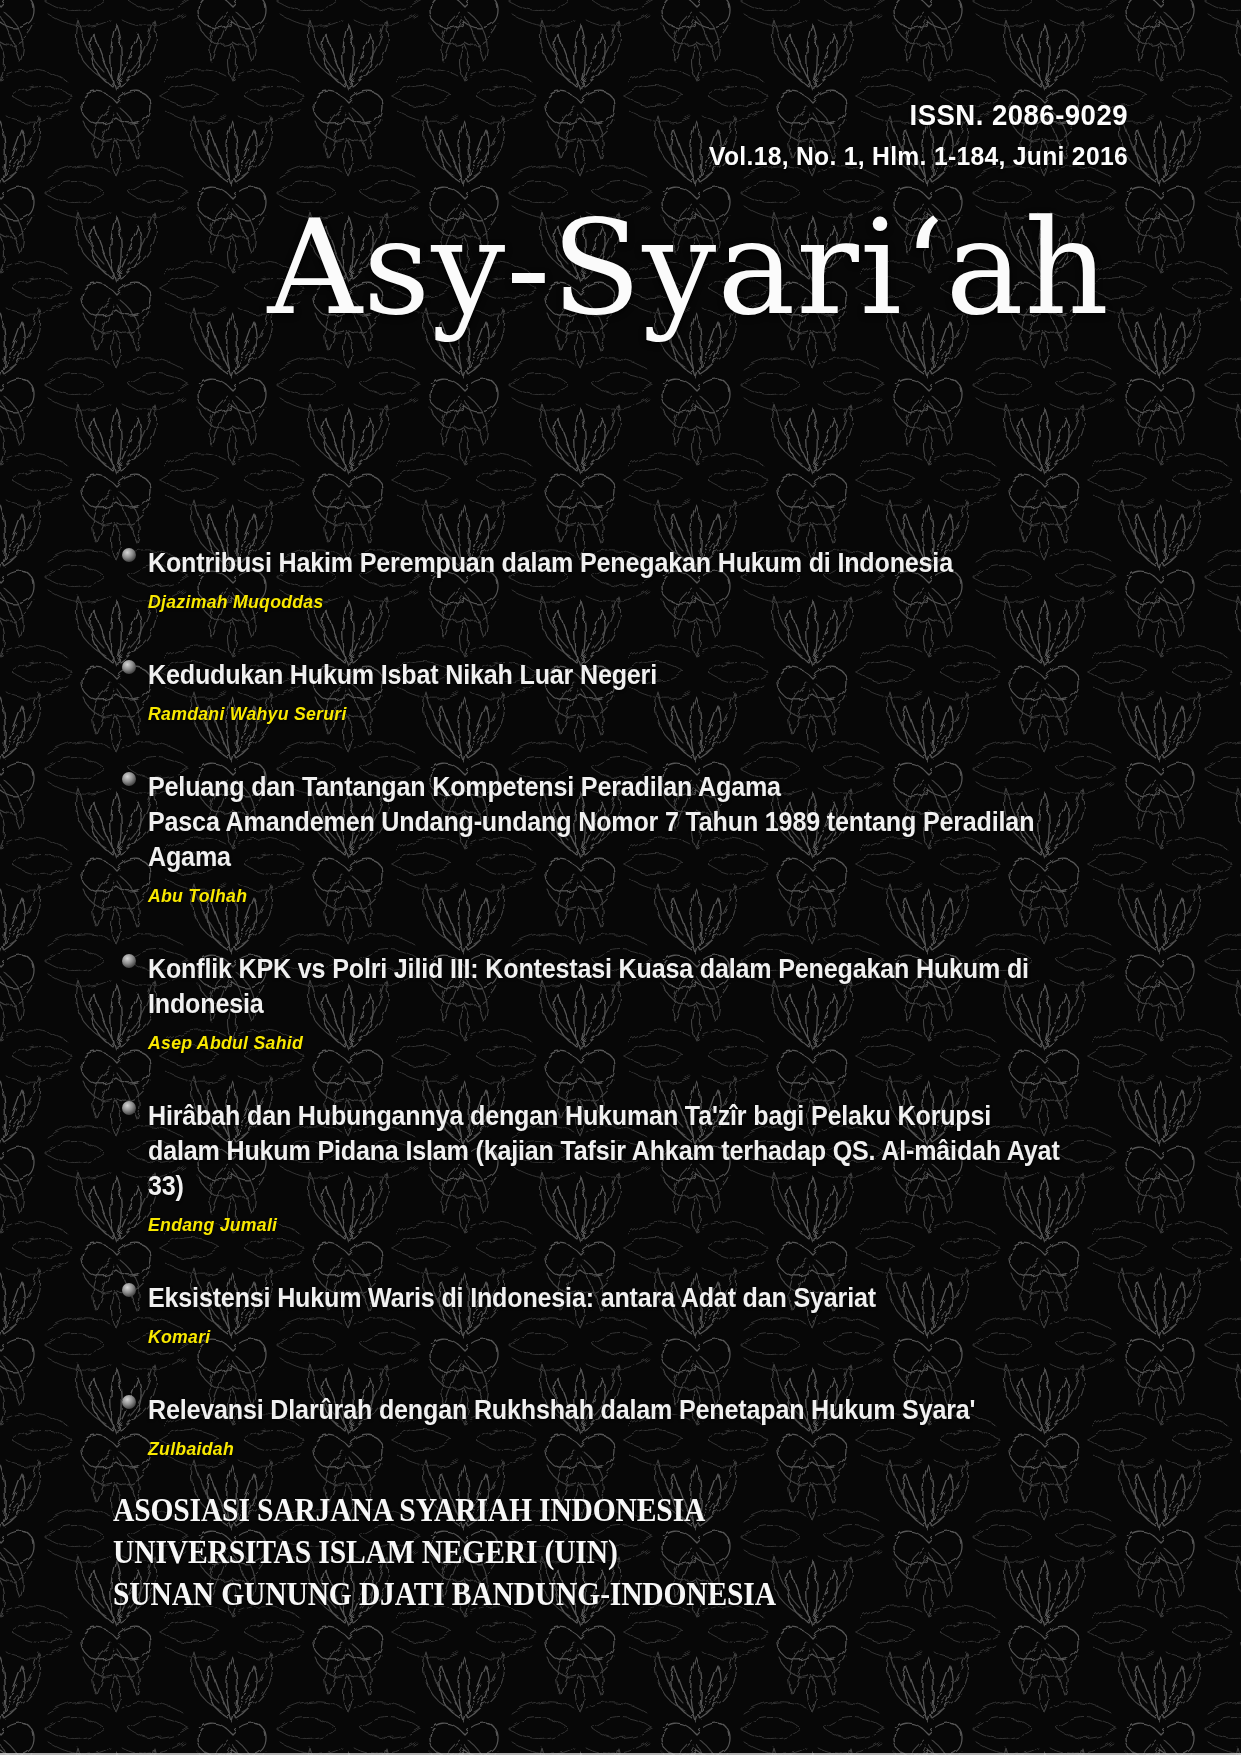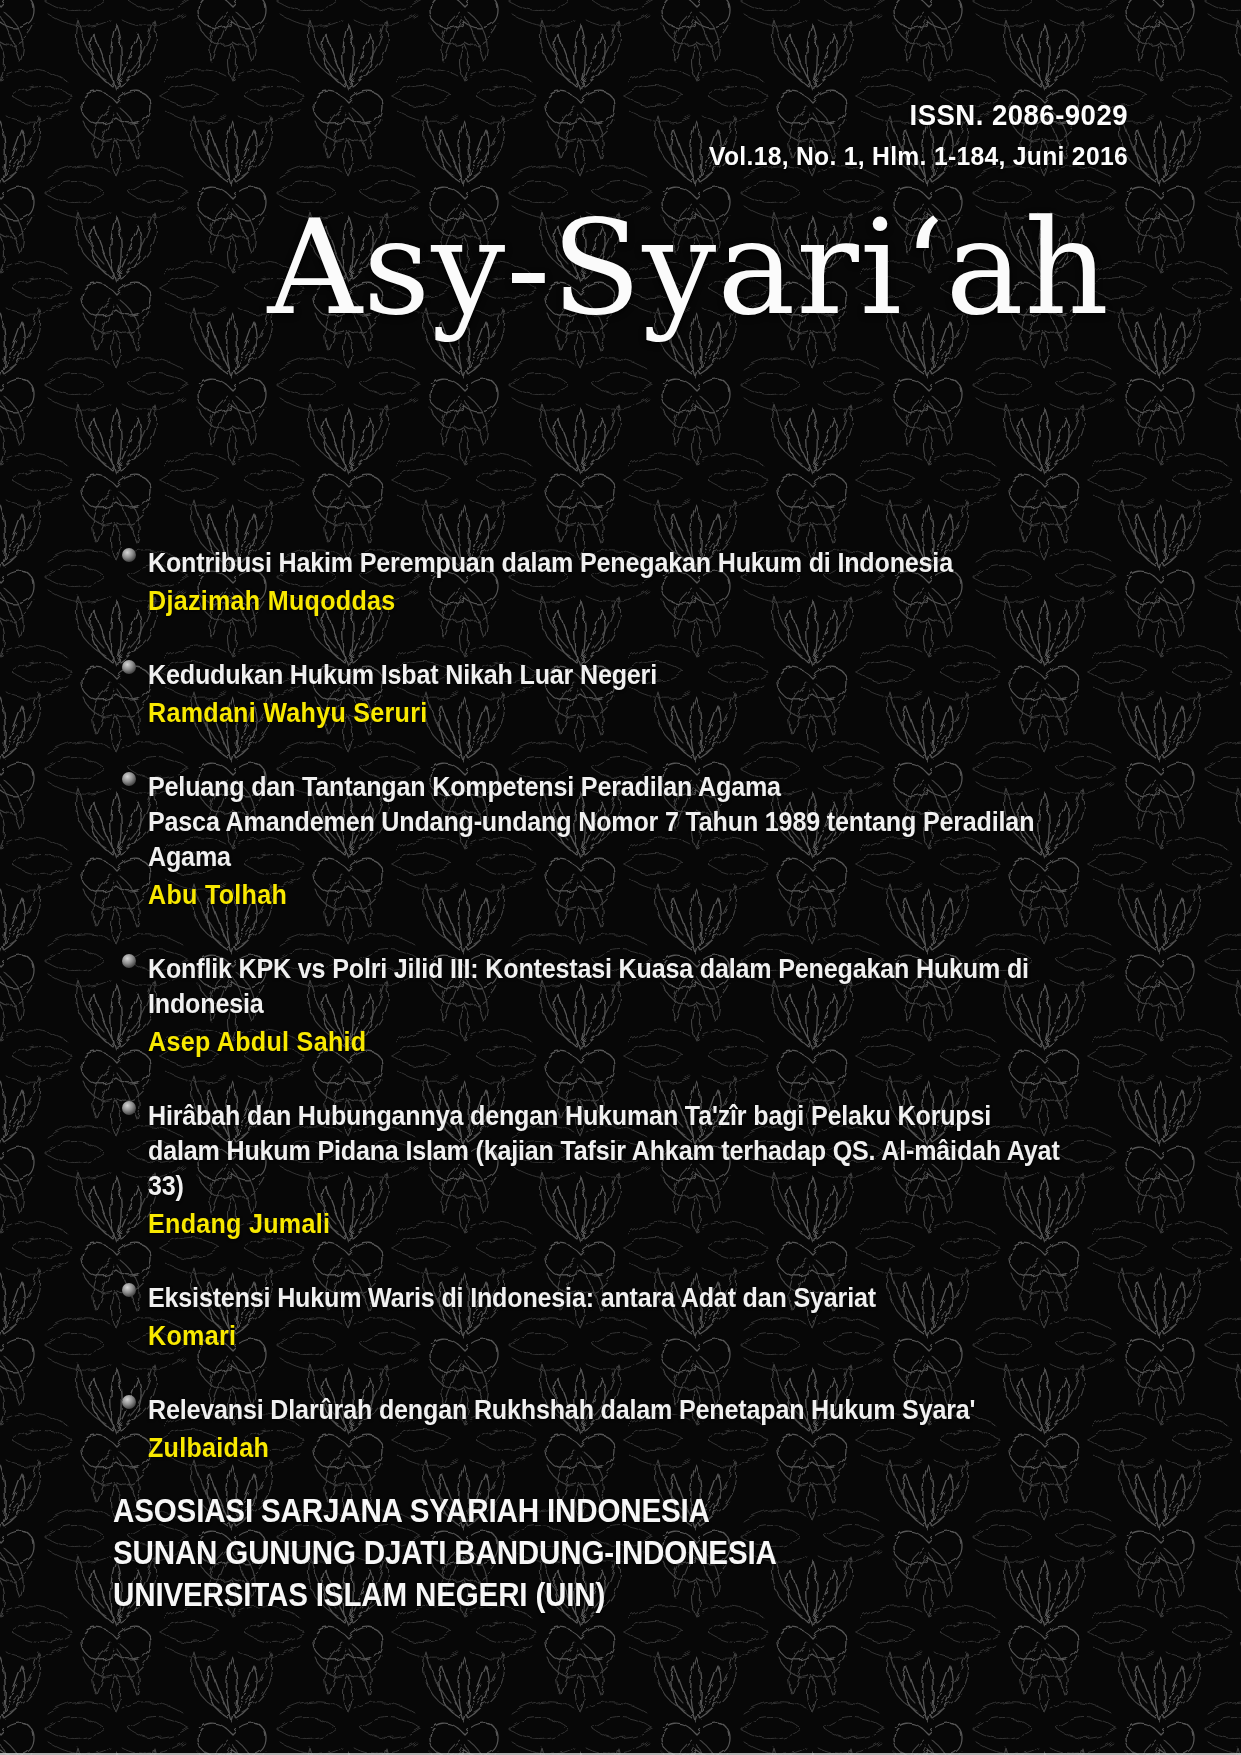--- a/index.html
+++ b/index.html
@@ -41,32 +41,33 @@
     background:radial-gradient(circle at 38% 32%, #d6d6d6 0%, #8f8f8f 40%, #3a3a3a 78%, #161616 100%);
   }
   .toc-text{min-width:0;}
   .toc-title{
     font-size:27px;line-height:35px;font-weight:600;
     color:#f0f0f0;white-space:pre-line;letter-spacing:-0.2px;
     text-shadow:0 1px 3px rgba(0,0,0,.9);
     margin-top:8px;
   }
   .toc-author{
-    font-size:27px;line-height:35px;font-weight:700;
+    font-size:19px;line-height:35px;font-weight:700;
     color:#f8e800;margin-top:3px;letter-spacing:.3px;
     text-shadow:0 1px 3px rgba(0,0,0,.9);
+    font-style:italic;
   }
 
   .publisher{
     position:absolute;left:113px;top:1489px;
     color:#f7f7f7;font-size:34px;font-weight:700;line-height:42px;
     letter-spacing:-0.2px;
     text-shadow:0 1px 3px rgba(0,0,0,.9);
   }
-  .publisher .line{display:block;}
+  .publisher .line{display:block;font-family:Liberation Serif, serif;}
   .publisher .cond{transform:scaleX(0.87);}
 
   .bottom-edge{
     position:absolute;left:0;bottom:0;width:100%;height:2px;
     background:#e2e2e2;opacity:.8;
   }
 </style>
 </head>
 <body>
 
@@ -180,19 +181,19 @@
       <div class="toc-text">
         <div class="toc-title"><span class="cond">Relevansi Dlarûrah dengan Rukhshah dalam Penetapan Hukum Syara'</span></div>
         <div class="toc-author"><span class="cond">Zulbaidah</span></div>
       </div>
     </div>
 
   </div>
 
   <div class="publisher">
     <span class="line"><span class="cond">ASOSIASI SARJANA SYARIAH INDONESIA</span></span>
+    <span class="line"><span class="cond">UNIVERSITAS ISLAM NEGERI (UIN)</span></span>
     <span class="line"><span class="cond">SUNAN GUNUNG DJATI BANDUNG-INDONESIA</span></span>
-    <span class="line"><span class="cond">UNIVERSITAS ISLAM NEGERI (UIN)</span></span>
   </div>
 
   <div class="bottom-edge"></div>
 
 </div>
 
 </body></html>

